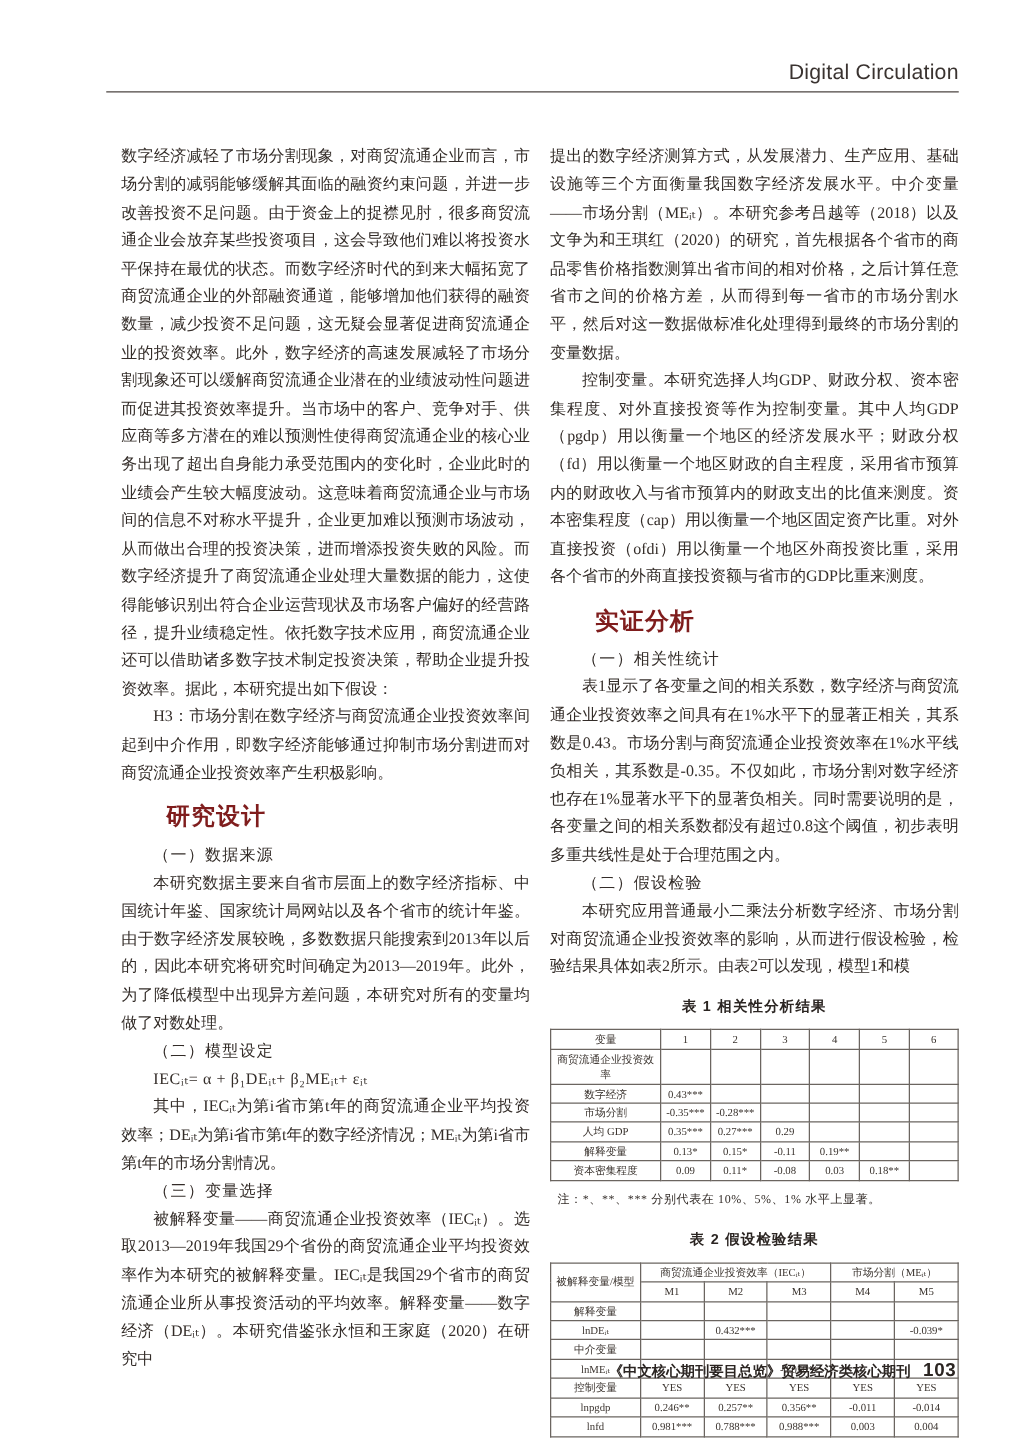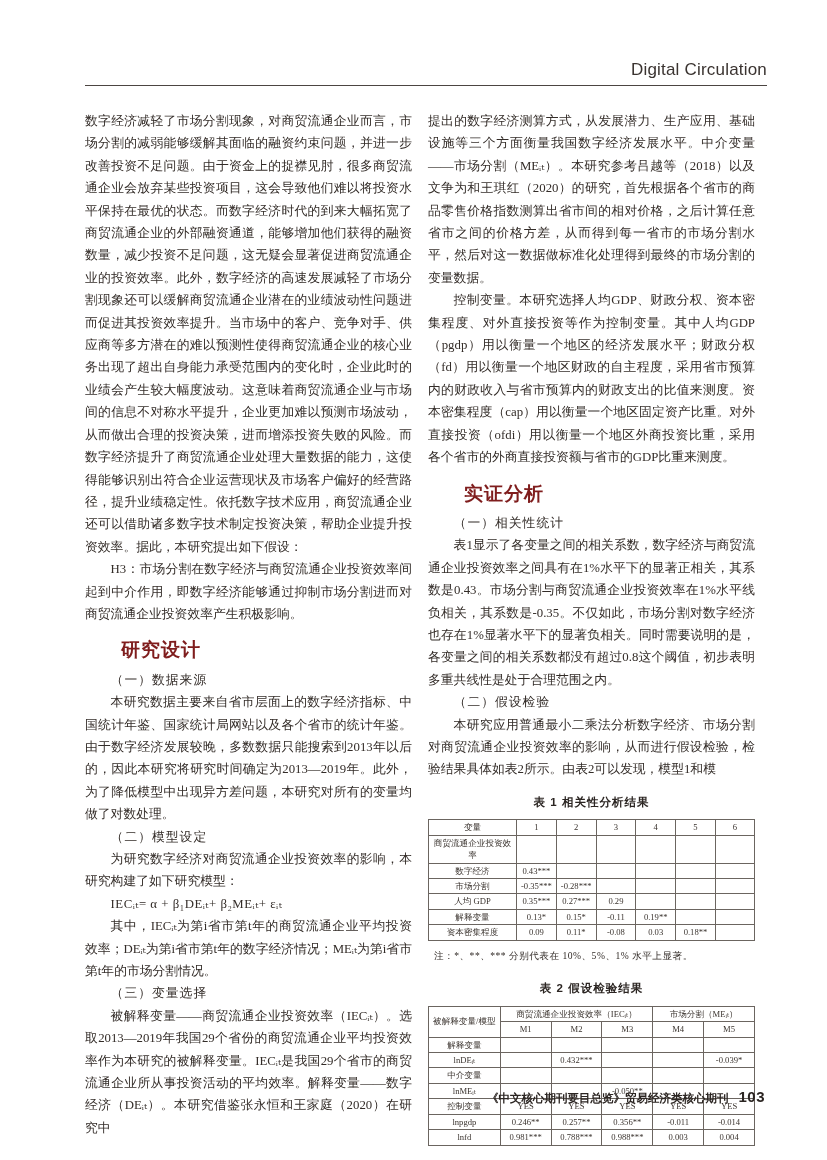--- a/index.html
+++ b/index.html
@@ -8,29 +8,29 @@
     position: relative;
     width: 827px; height: 1160px;
     margin: 0 auto;
     background: #ffffff;
     overflow: hidden;
     color: #332c28;
     font-family: "Liberation Serif", "DejaVu Serif", serif;
   }
   .content { position: absolute; left: 85px; top: 0; width: 682px; }
   .page-header {
-    padding-top: 60px;
+    padding-top: 48px;
     text-align: right;
     font-family: "Liberation Sans", "DejaVu Sans", sans-serif;
     font-size: 17px;
     color: #3a3330;
     letter-spacing: 0.2px;
   }
   .header-rule { margin-top: 5px; border: none; border-top: 1.6px solid #4c4542; }
-  .columns { display: flex; gap: 16px; margin-top: 24px; }
+  .columns { display: flex; gap: 16px; margin-top: 40px; justify-content: flex-end; }
   .col { width: 327px; font-size: 12.8px; line-height: 22.4px; text-align: justify; text-justify: inter-ideograph; }
   p.cont { text-indent: 0; }
   p.indent { text-indent: 2em; }
   p.sub { text-indent: 2em; letter-spacing: 1px; }
   .h2 {
     font-family: "Liberation Sans", "DejaVu Sans", sans-serif;
     font-weight: bold; font-size: 19px; color: #7f1d1d;
     margin: 14px 0 7px 1.9em; letter-spacing: 1px;
   }
   p.formula { text-indent: 2em; letter-spacing: 0.5px; }
@@ -69,21 +69,20 @@
 
     <div class="columns">
 
       <div class="col">
         <p class="cont">数字经济减轻了市场分割现象，对商贸流通企业而言，市场分割的减弱能够缓解其面临的融资约束问题，并进一步改善投资不足问题。由于资金上的捉襟见肘，很多商贸流通企业会放弃某些投资项目，这会导致他们难以将投资水平保持在最优的状态。而数字经济时代的到来大幅拓宽了商贸流通企业的外部融资通道，能够增加他们获得的融资数量，减少投资不足问题，这无疑会显著促进商贸流通企业的投资效率。此外，数字经济的高速发展减轻了市场分割现象还可以缓解商贸流通企业潜在的业绩波动性问题进而促进其投资效率提升。当市场中的客户、竞争对手、供应商等多方潜在的难以预测性使得商贸流通企业的核心业务出现了超出自身能力承受范围内的变化时，企业此时的业绩会产生较大幅度波动。这意味着商贸流通企业与市场间的信息不对称水平提升，企业更加难以预测市场波动，从而做出合理的投资决策，进而增添投资失败的风险。而数字经济提升了商贸流通企业处理大量数据的能力，这使得能够识别出符合企业运营现状及市场客户偏好的经营路径，提升业绩稳定性。依托数字技术应用，商贸流通企业还可以借助诸多数字技术制定投资决策，帮助企业提升投资效率。据此，本研究提出如下假设：</p>
         <p class="indent">H3：市场分割在数字经济与商贸流通企业投资效率间起到中介作用，即数字经济能够通过抑制市场分割进而对商贸流通企业投资效率产生积极影响。</p>
         <div class="h2">研究设计</div>
         <p class="sub">（一）数据来源</p>
         <p class="indent">本研究数据主要来自省市层面上的数字经济指标、中国统计年鉴、国家统计局网站以及各个省市的统计年鉴。由于数字经济发展较晚，多数数据只能搜索到2013年以后的，因此本研究将研究时间确定为2013—2019年。此外，为了降低模型中出现异方差问题，本研究对所有的变量均做了对数处理。</p>
         <p class="sub">（二）模型设定</p>
-        <p class="indent">为研究数字经济对商贸流通企业投资效率的影响，本研究构建了如下研究模型：</p>
         <p class="formula">IECᵢₜ= α + β₁DEᵢₜ+ β₂MEᵢₜ+ εᵢₜ</p>
         <p class="indent">其中，IECᵢₜ为第i省市第t年的商贸流通企业平均投资效率；DEᵢₜ为第i省市第t年的数字经济情况；MEᵢₜ为第i省市第t年的市场分割情况。</p>
         <p class="sub">（三）变量选择</p>
         <p class="indent">被解释变量——商贸流通企业投资效率（IECᵢₜ）。选取2013—2019年我国29个省份的商贸流通企业平均投资效率作为本研究的被解释变量。IECᵢₜ是我国29个省市的商贸流通企业所从事投资活动的平均效率。解释变量——数字经济（DEᵢₜ）。本研究借鉴张永恒和王家庭（2020）在研究中</p>
       </div>
 
       <div class="col">
         <p class="cont">提出的数字经济测算方式，从发展潜力、生产应用、基础设施等三个方面衡量我国数字经济发展水平。中介变量——市场分割（MEᵢₜ）。本研究参考吕越等（2018）以及文争为和王琪红（2020）的研究，首先根据各个省市的商品零售价格指数测算出省市间的相对价格，之后计算任意省市之间的价格方差，从而得到每一省市的市场分割水平，然后对这一数据做标准化处理得到最终的市场分割的变量数据。</p>
         <p class="indent">控制变量。本研究选择人均GDP、财政分权、资本密集程度、对外直接投资等作为控制变量。其中人均GDP（pgdp）用以衡量一个地区的经济发展水平；财政分权（fd）用以衡量一个地区财政的自主程度，采用省市预算内的财政收入与省市预算内的财政支出的比值来测度。资本密集程度（cap）用以衡量一个地区固定资产比重。对外直接投资（ofdi）用以衡量一个地区外商投资比重，采用各个省市的外商直接投资额与省市的GDP比重来测度。</p>
         <div class="h2">实证分析</div>

